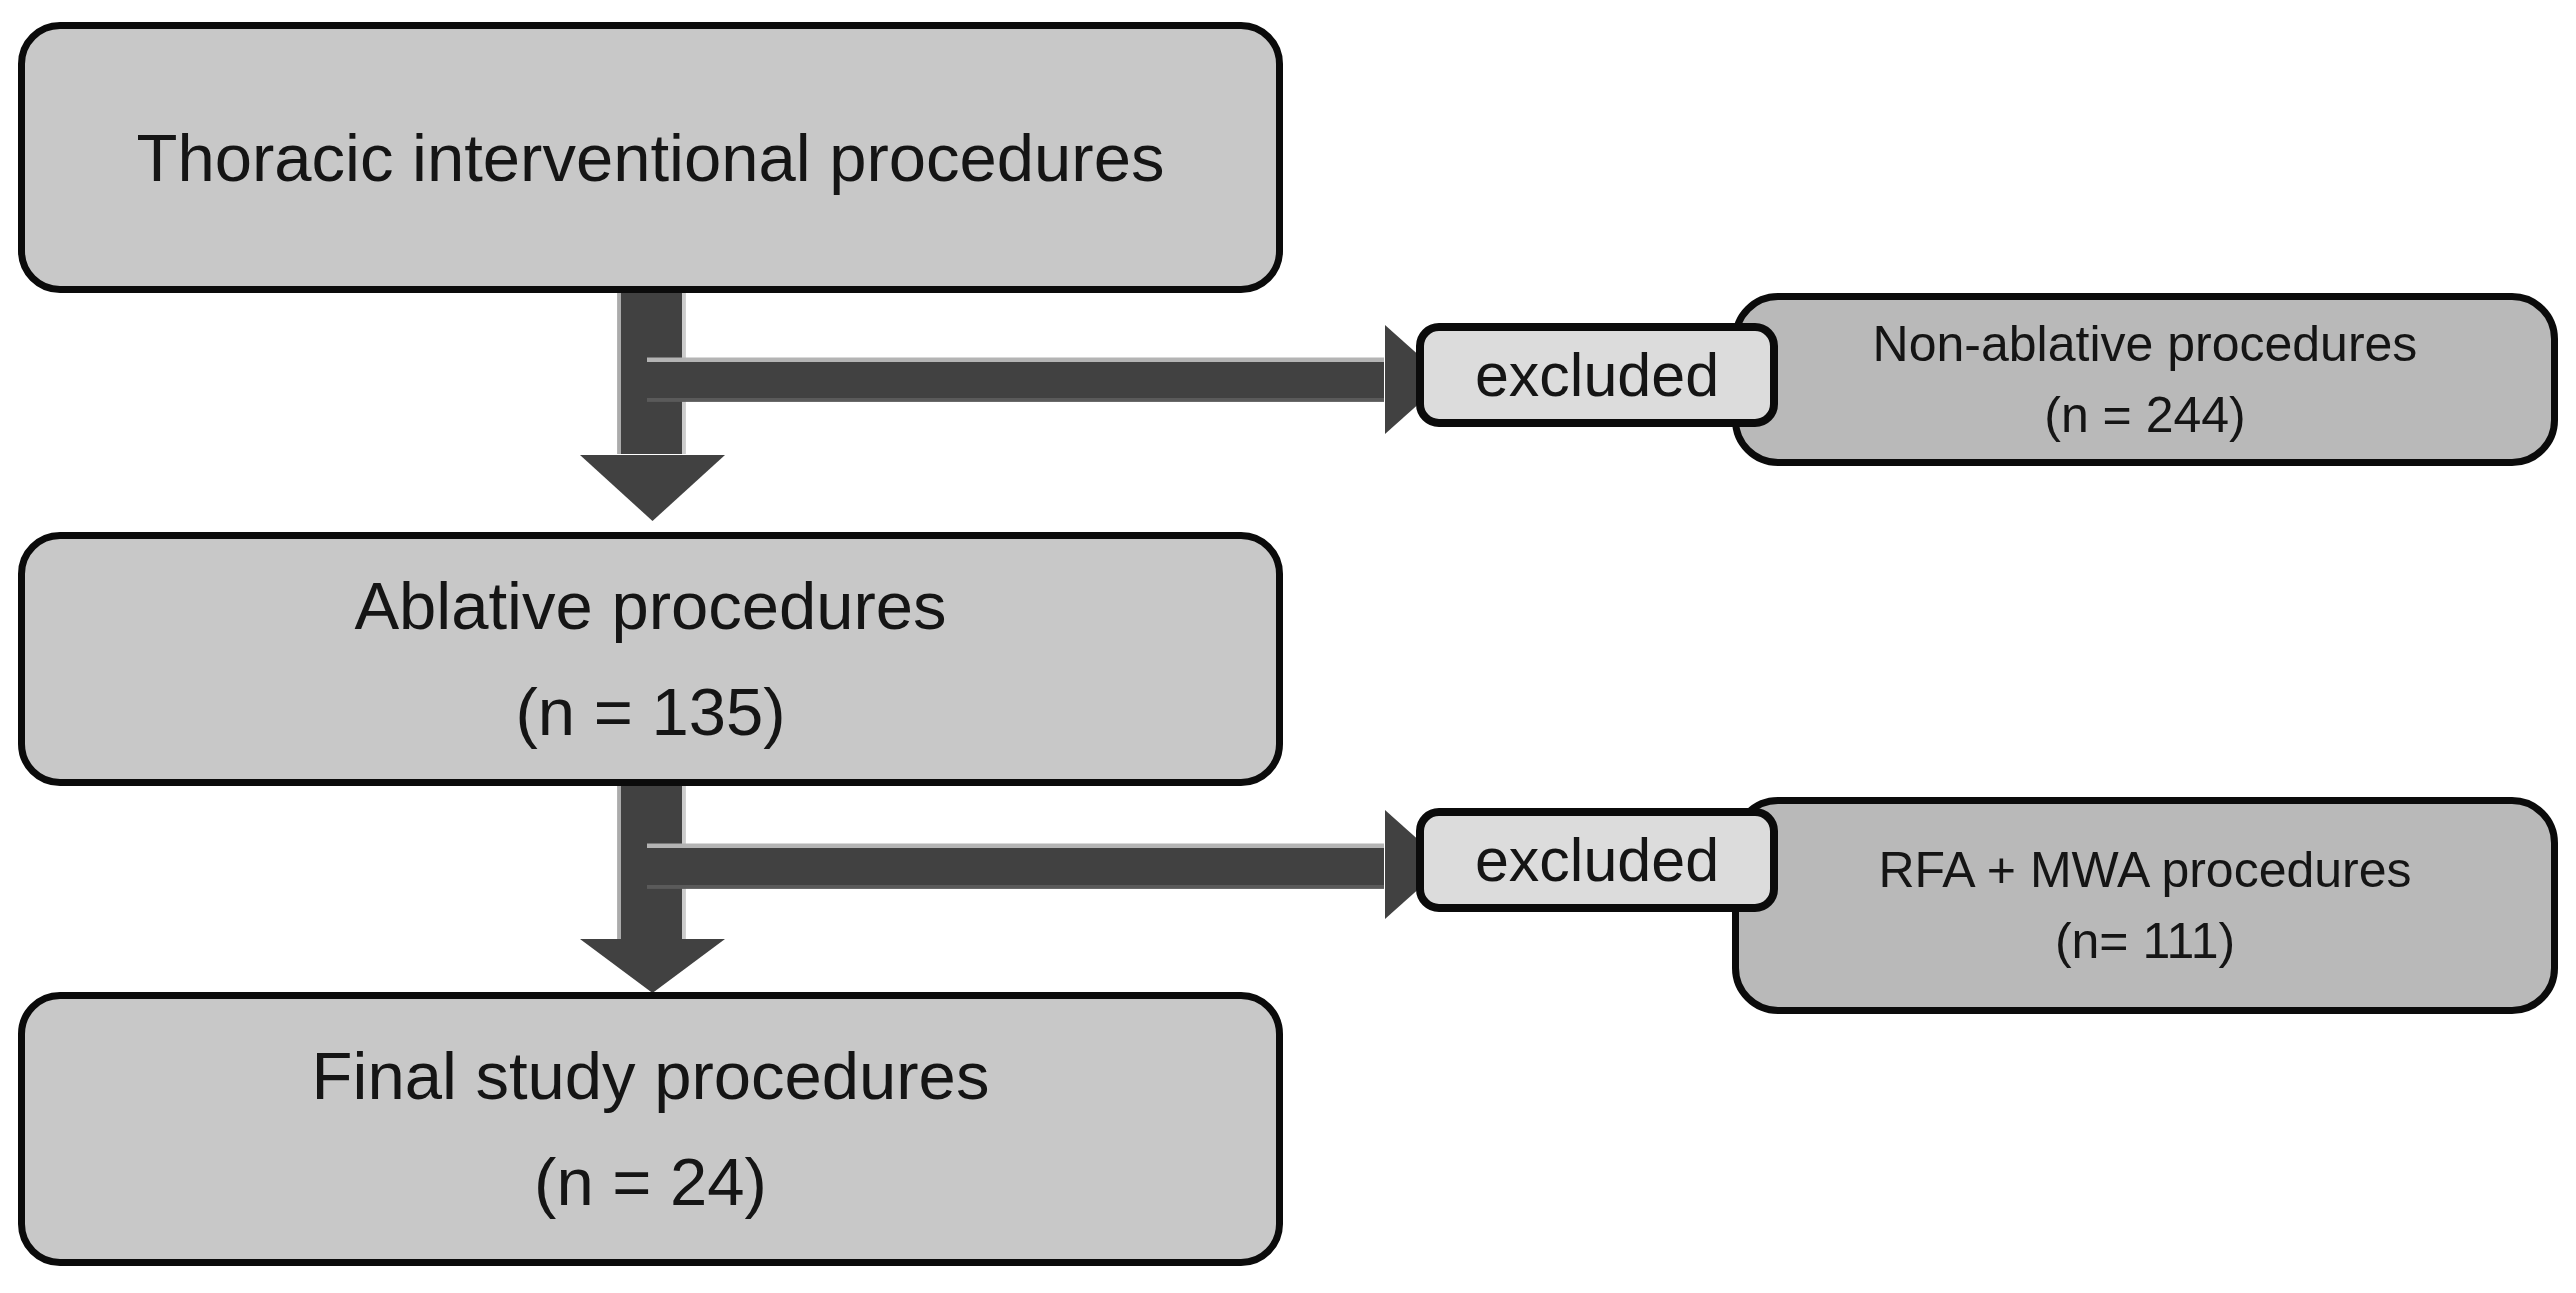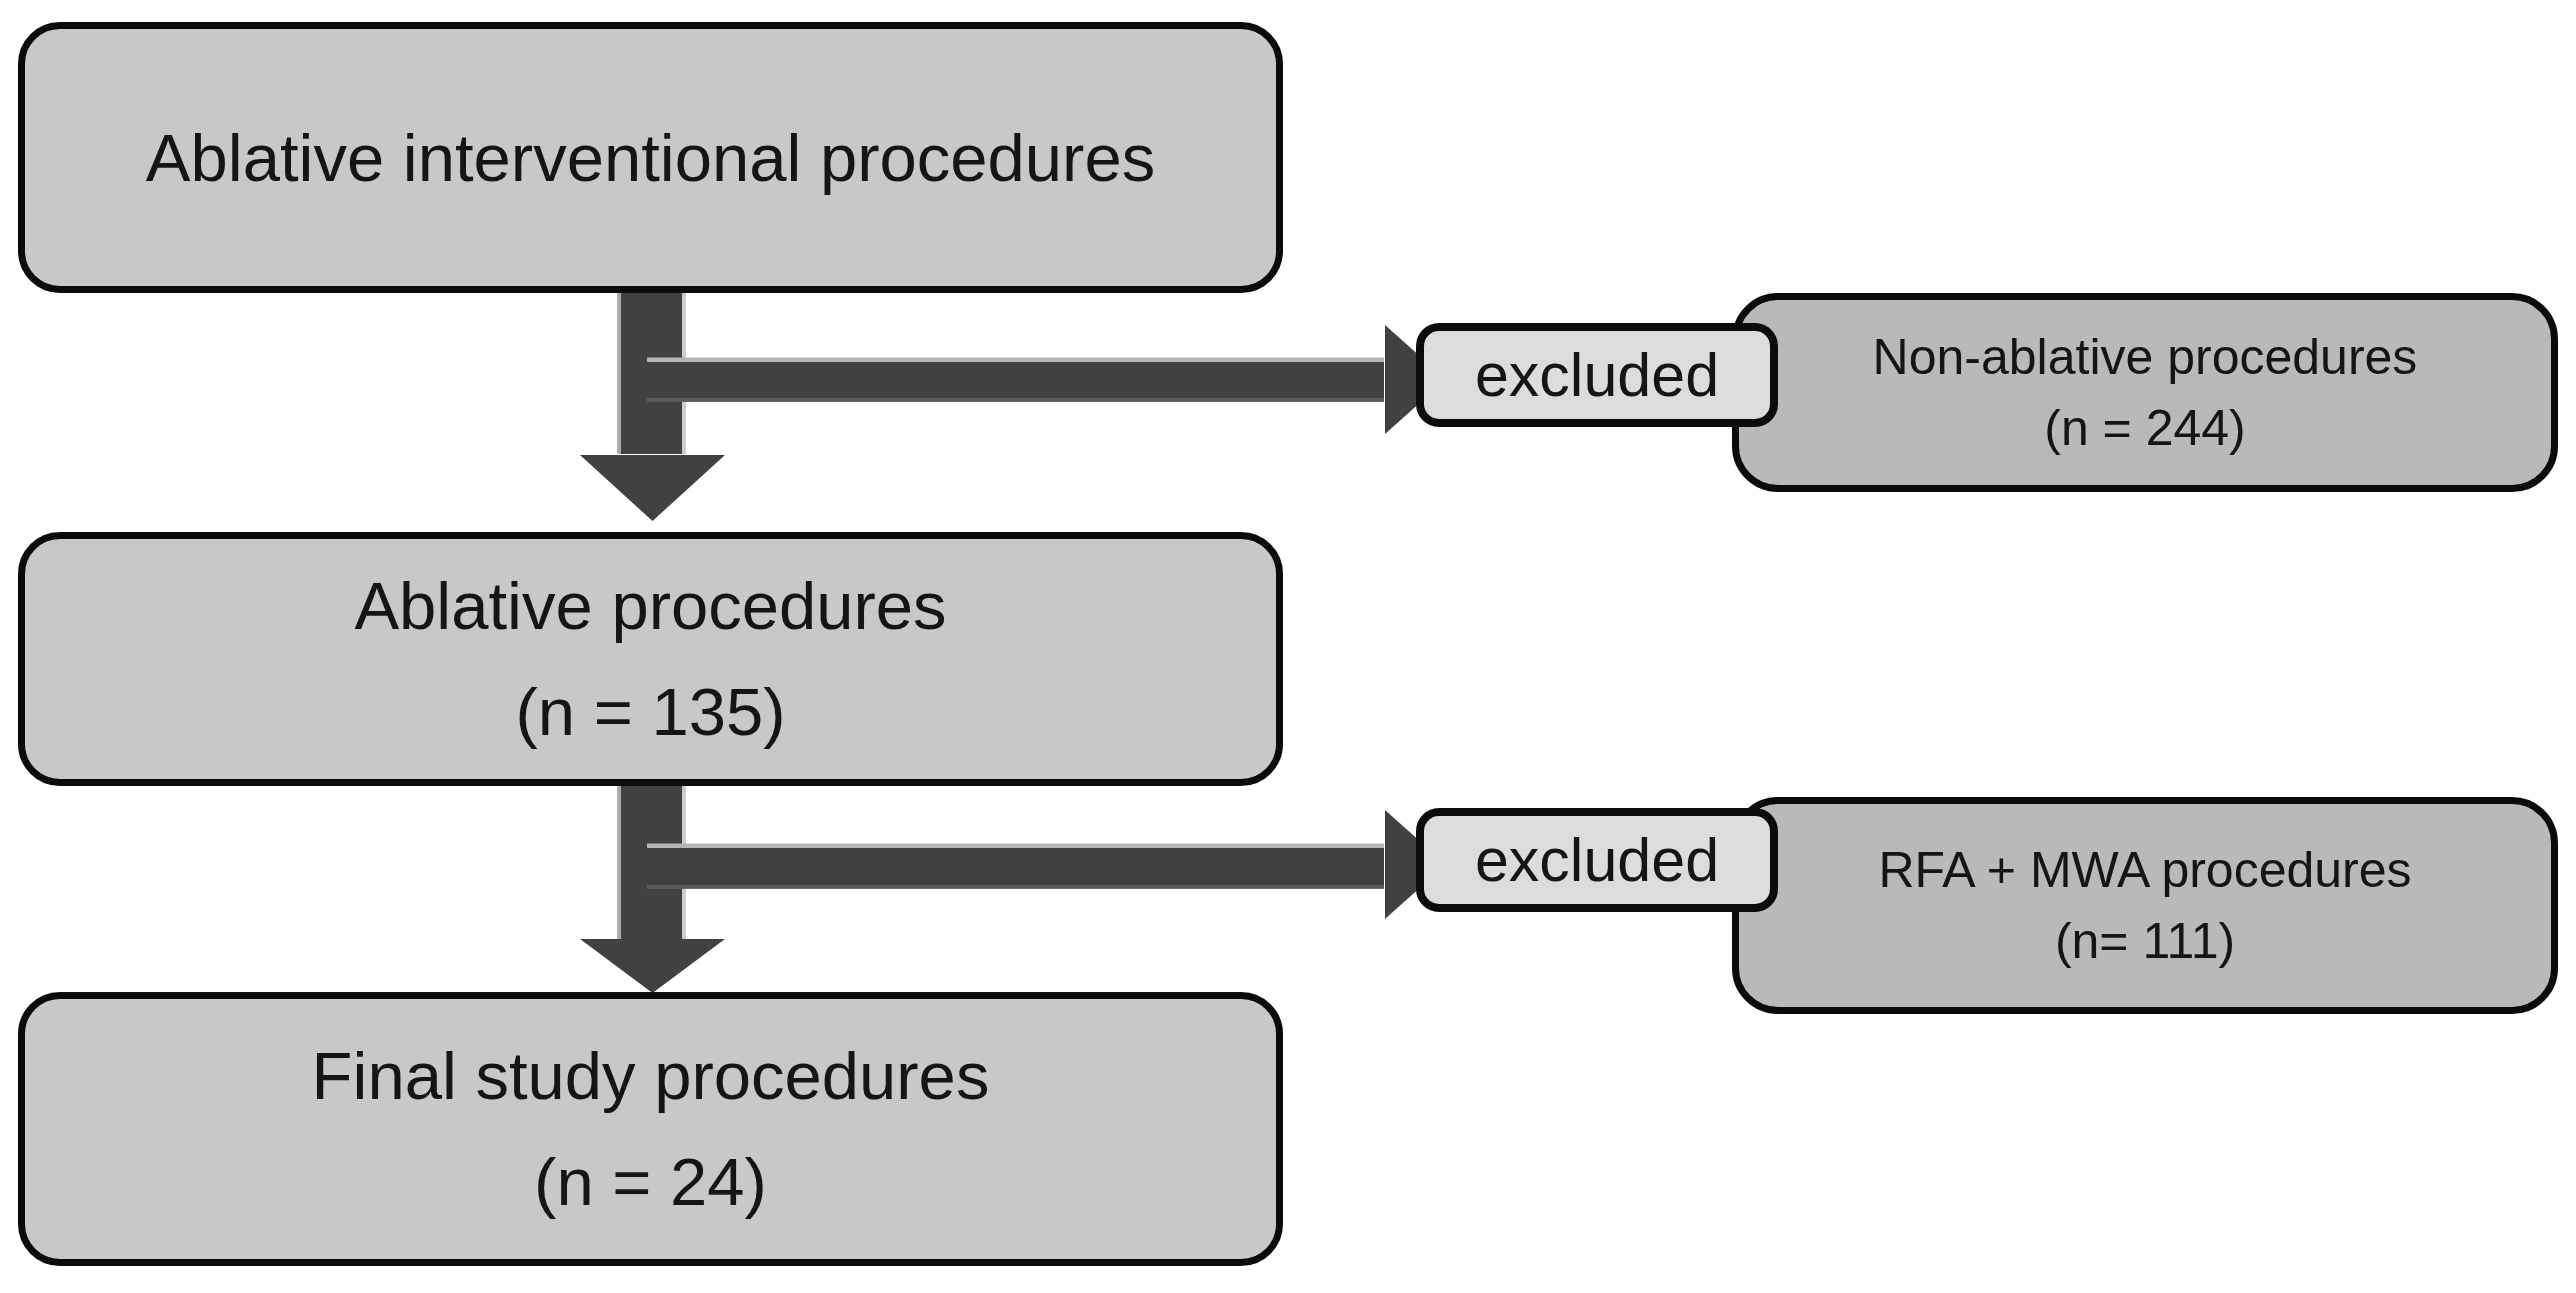--- a/index.html
+++ b/index.html
@@ -44,21 +44,21 @@
   .side-box {
     left: 1732px;
     width: 826px;
     background: #b9b9b9;
     border: 7.7px solid #0b0b0b;
     border-radius: 46px;
     font-size: 50px;
     line-height: 1.42;
     z-index: 2;
   }
-  #side-box-non-ablative { top: 293px;  height: 199px; text-align: center; }
+  #side-box-non-ablative { top: 293px;  height: 173px; text-align: center; }
   #side-box-rfa-mwa      { top: 797px; height: 217px; }
 
   .excluded-box {
     left: 1416px;
     width: 362px;
     height: 104px;
     background: #dcdcdc;
     border: 8.4px solid #0b0b0b;
     border-radius: 23px;
     font-size: 61px;
@@ -105,21 +105,21 @@
   }
   #arrow-right-1-head { top: 325px; }
   #arrow-right-2-head { top: 810px; }
 </style>
 </head>
 <body>
 
 <div id="canvas">
 
   <div class="box main-box" id="box-thoracic">
-    <span>Ablative interventional procedures</span>
+    <span>Thoracic interventional procedures</span>
   </div>
 
   <div class="box main-box" id="box-ablative">
     <span>Ablative procedures</span>
     <span>(n = 135)</span>
   </div>
 
   <div class="box main-box" id="box-final">
     <span>Final study procedures</span>
     <span>(n = 24)</span>

